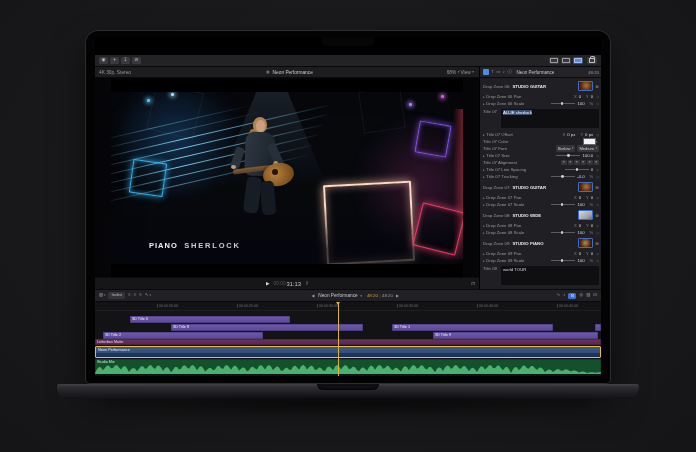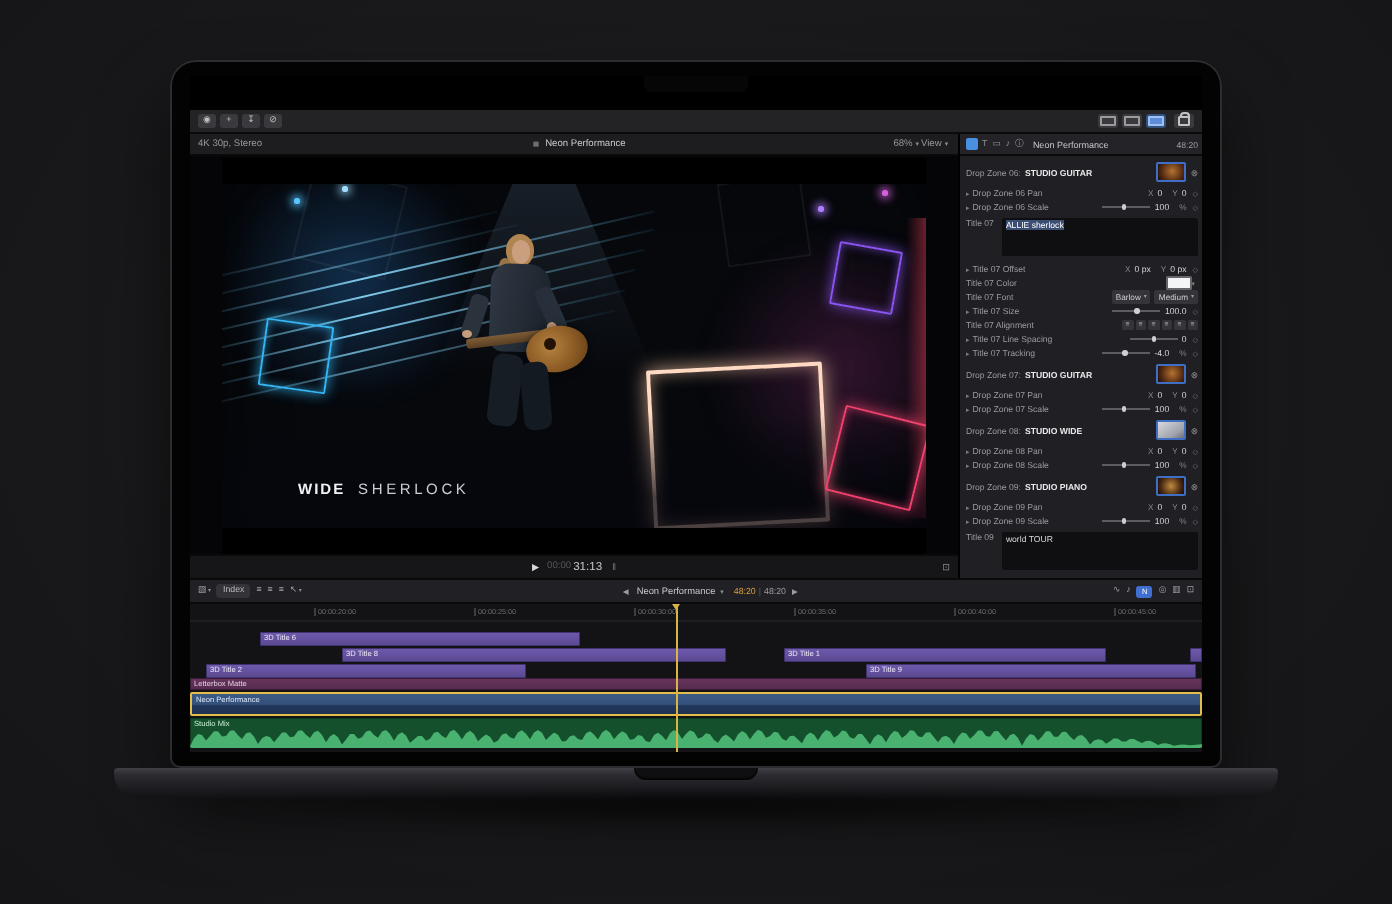--- a/index.html
+++ b/index.html
@@ -68,21 +68,21 @@
   #neon-purple-topright{left:306px;top:44px;width:32px;height:32px;transform:rotate(10deg);
     border:1.6px solid #8a55f0;box-shadow:0 0 7px rgba(138,85,240,.8), inset 0 0 5px rgba(138,85,240,.6)}
   #neon-pink-bottomright{left:306px;top:128px;width:44px;height:44px;transform:rotate(14deg);
     border:1.8px solid #f0416e;box-shadow:0 0 8px rgba(240,65,110,.8), inset 0 0 5px rgba(240,65,110,.6)}
   #neon-warm-center{left:214px;top:104px;width:88px;height:80px;transform:rotate(-3deg);z-index:2;
     border:2px solid #ffd9c2;box-shadow:0 0 10px rgba(255,205,170,.75), inset 0 0 8px rgba(255,205,170,.5)}
   #performer{left:114px;top:36px;width:86px;height:150px;z-index:3}
   .p{position:absolute;border-radius:3px}
   #lower-third{left:38px;top:155px;z-index:7;white-space:nowrap}
   #lower-third .first{font-size:7.5px;font-weight:bold;color:#f2f2f5;letter-spacing:1px}
-  #lower-third .last{font-size:7.5px;font-weight:400;color:#cdced4;letter-spacing:1.8px;margin-left:2px}
+  #lower-third .last{font-size:7.5px;font-weight:700;color:#cdced4;letter-spacing:1.8px;margin-left:2px}
   .lbx{left:0;width:352px;height:13px;background:#000;z-index:6}
   
   #transport{left:0;top:222px;width:384px;height:12px;background:#161618;border-top:1px solid #0a0a0b;
     display:flex;align-items:center;justify-content:center;box-sizing:border-box}
   .tc-dim{font-size:4.8px;color:#55555a;margin:0 1px 0 4px}
   .tc{font-size:5.8px;color:#c7c7cb}
   #play-icon{font-size:4.6px;color:#d8d8db}
   #meters-icon{font-size:4.6px;color:#7a7a7e;margin-left:5px}
   #viewer-expand{position:absolute;right:4px;font-size:4.6px;color:#8a8a8e}
   
@@ -238,21 +238,21 @@
           <div class="p" style="left:47px;top:54px;width:6px;height:6px;background:#231205;border-radius:50%"></div>
           <div class="p" style="left:20px;top:62px;width:15px;height:36px;background:#171d24;border-radius:5px;transform:rotate(7deg)"></div>
           <div class="p" style="left:36px;top:66px;width:14px;height:34px;background:#141a21;border-radius:5px;transform:rotate(-5deg)"></div>
         </div>
         <div class="abs neon" id="neon-blue-left"></div>
         <div class="abs neon" id="neon-purple-topright"></div>
         <div class="abs neon" id="neon-pink-bottomright"></div>
         <div class="abs lbx" style="top:0"></div>
         <div class="abs lbx" style="bottom:0;top:auto"></div>
         <div class="abs" id="lower-third">
-          <span class="first">WIDE</span>
+          <span class="first">PIANO</span>
           <span class="last">SHERLOCK</span>
         </div>
       </div>
     </div>
 
     <div class="abs" id="transport">
       <span id="play-icon">▶</span>
       <span class="tc-dim">00:00</span>
       <span class="tc">31:13</span>
       <span id="meters-icon">‖</span>

